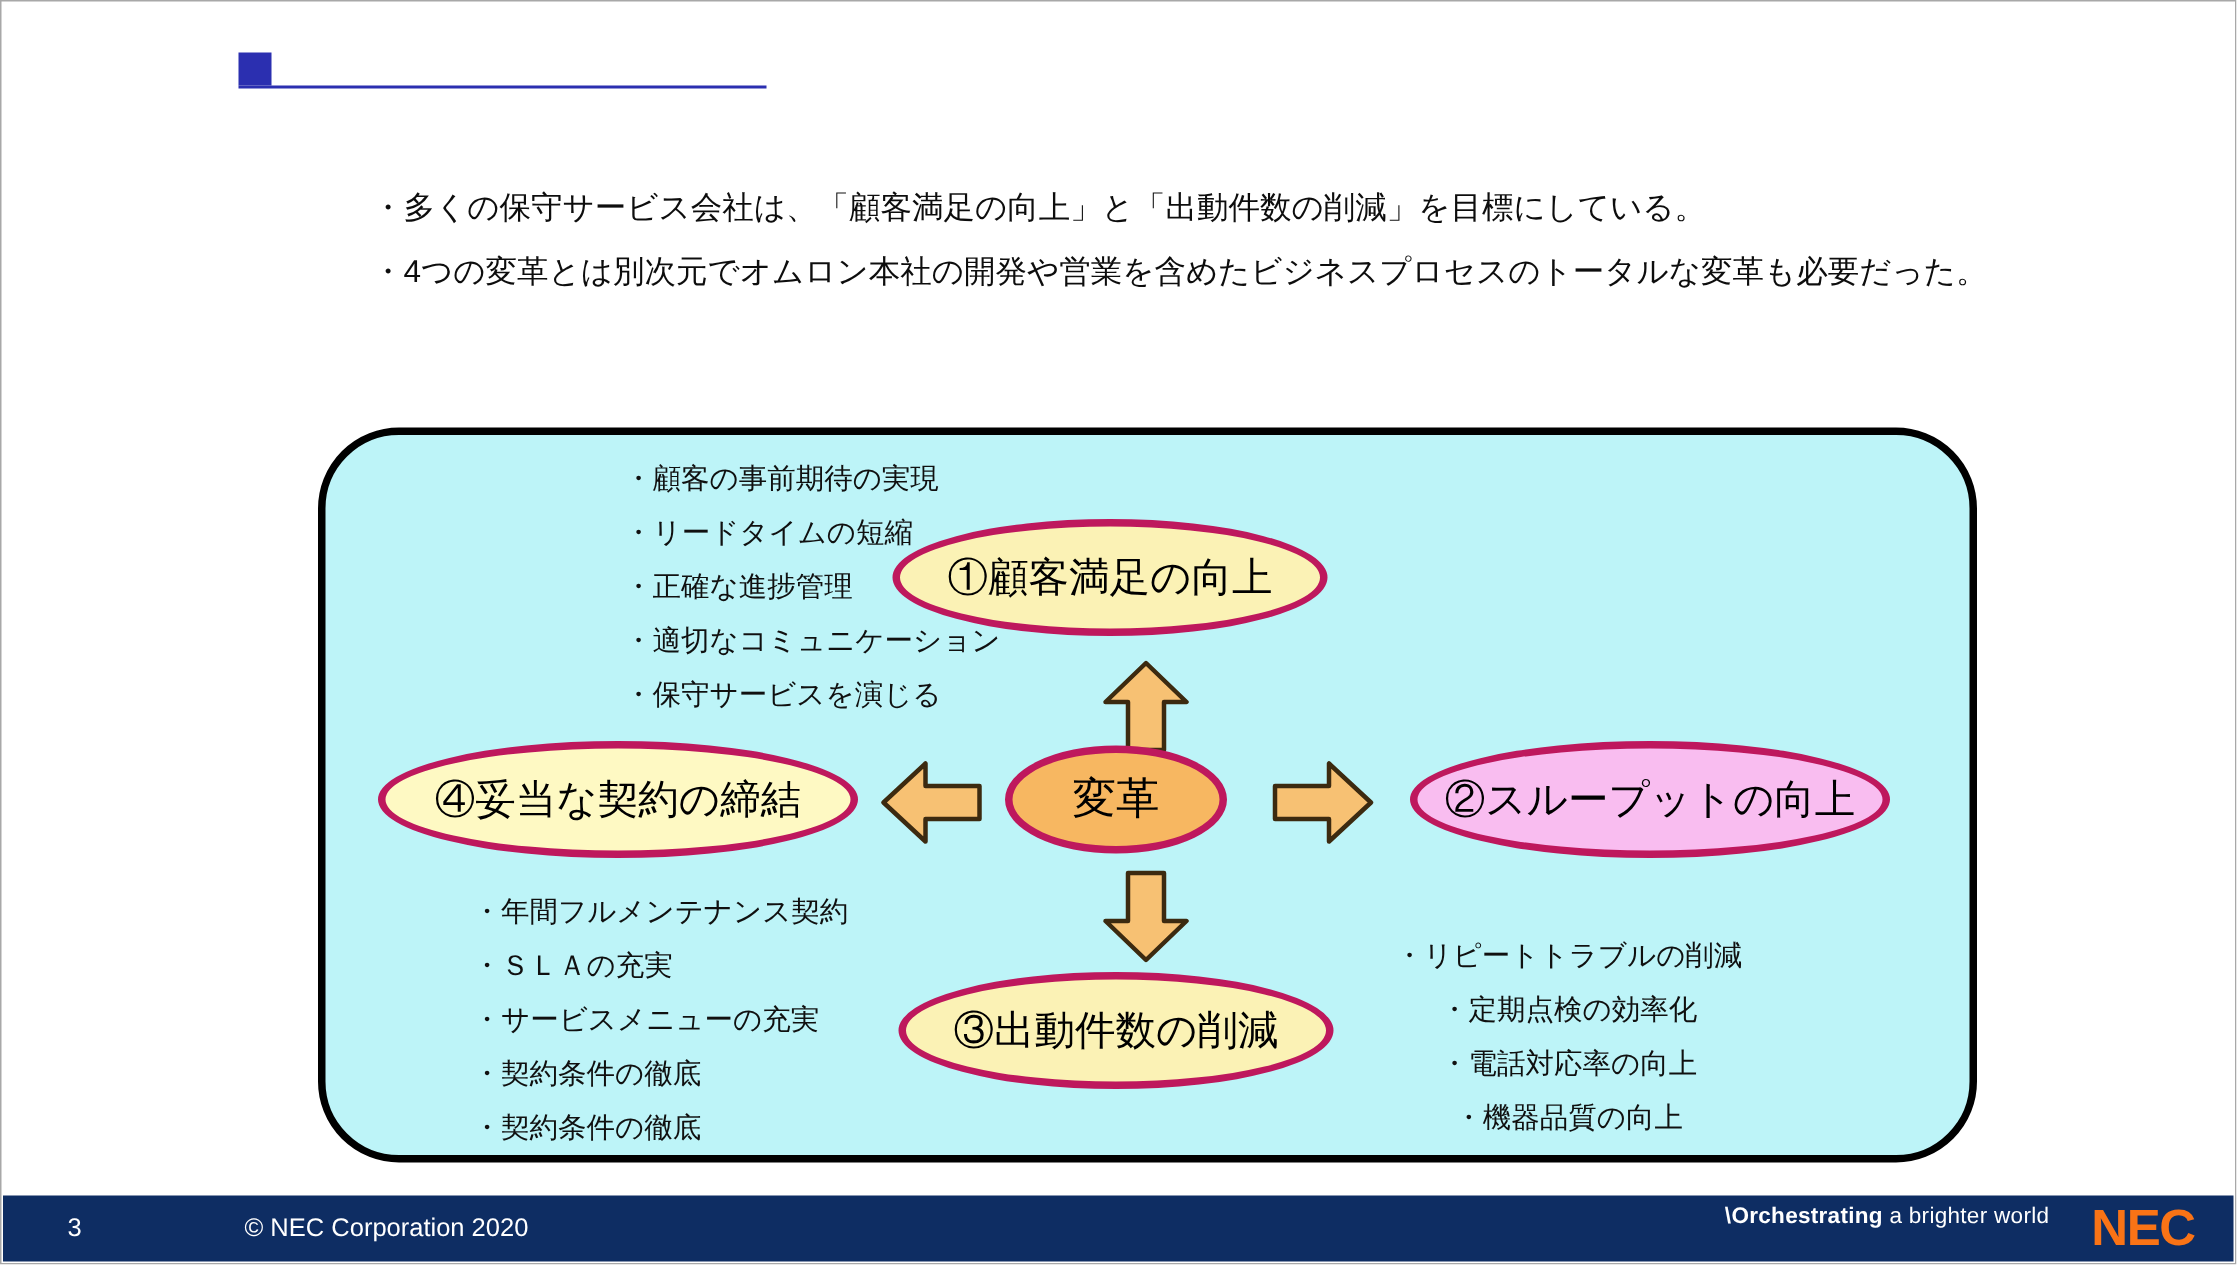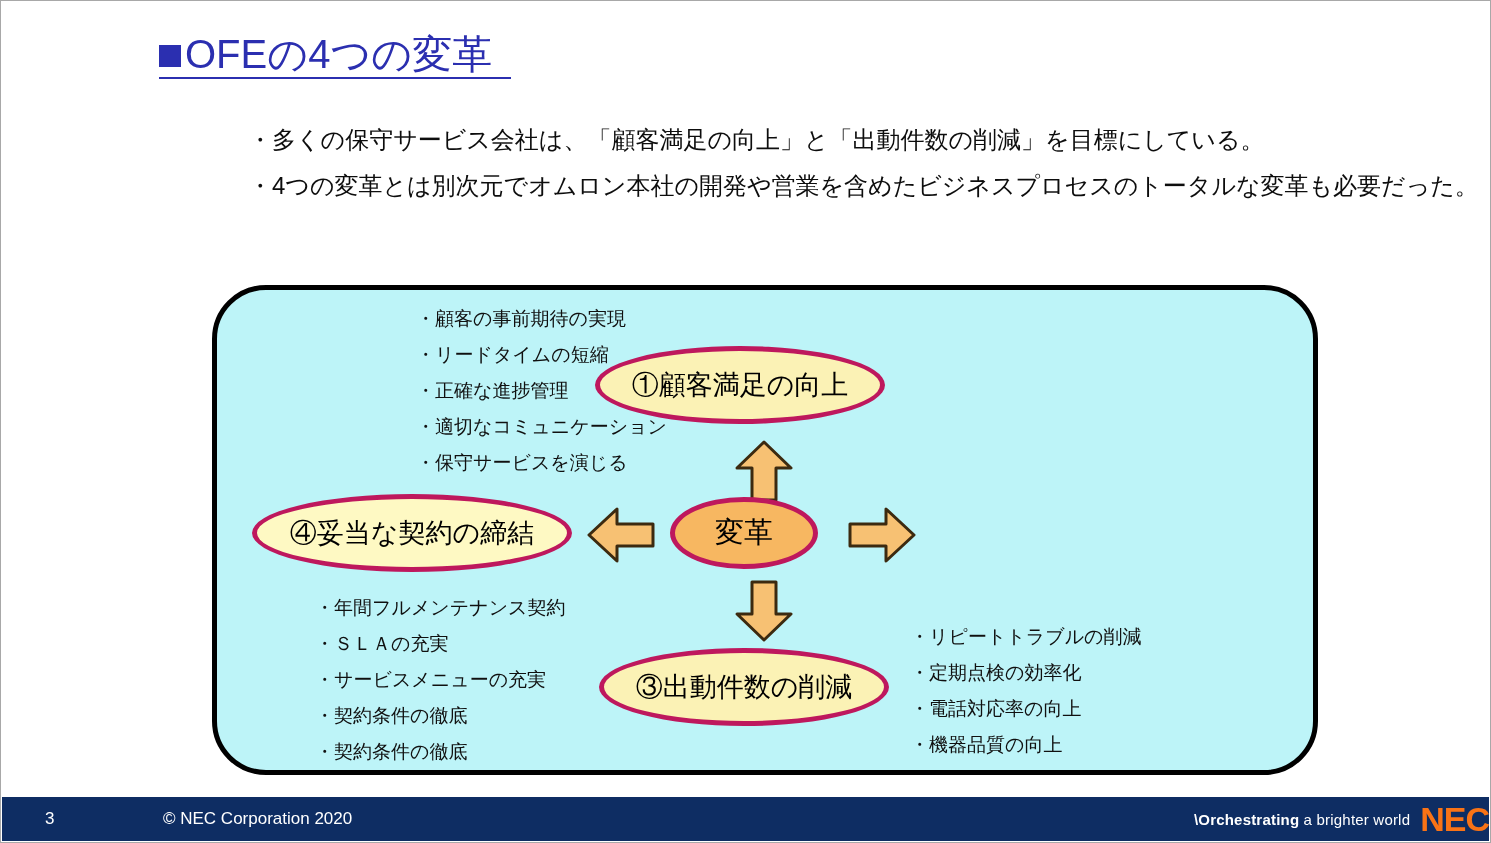--- a/index.html
+++ b/index.html
@@ -55,21 +55,21 @@
   }
 
   
   .lead-bullets {
     position: absolute;
     left: 247px;
     top: 126px;
     width: 1200px;
   }
   .lead-bullets .lb {
-    font-size: 24px;
+    font-size: 21px;
     color: #0d0d0d;
     line-height: 1.1;
     margin-bottom: 20px;
     white-space: nowrap;
   }
 
   
   .diagram {
     position: absolute;
     left: 211px;
@@ -88,21 +88,21 @@
     color: #101010;
     line-height: 1.0;
     white-space: nowrap;
     font-family: Liberation Mono, monospace;
   }
   .dlist div { margin-bottom: 17px; }
 
   .list-tl { left: 199px; top: 21px; }
   .list-tr { left: 809px; top: 21px; }
   .list-bl { left:  98px; top: 310px; }
-  .list-br { left: 693px; top: 339px; }
+  .list-br { left: 713px; top: 339px; text-align: center; }
 
   
   .ellipse {
     position: absolute;
     border: 5px solid #be185d;
     border-radius: 50%;
     box-sizing: border-box;
     display: flex;
     align-items: center;
     justify-content: center;
@@ -165,22 +165,23 @@
     width: 40px;
   }
   .footer-copy {
     font-size: 17px;
     color: #ffffff;
     margin-left: 78px;
   }
   .footer-right {
     margin-left: auto;
     display: flex;
-    align-items: center;
-    gap: 10px;
+    align-items: flex-start;
+    gap: 28px;
+    margin-right: 26px;
   }
   .tagline {
     font-size: 15px;
     color: #ffffff;
     font-weight: bold;
     letter-spacing: .2px;
   }
   .tagline .light { font-weight: normal; }
   .nec-logo {
     font-size: 34px;
@@ -191,21 +192,20 @@
   }
 </style>
 </head>
 <body>
 
 <div class="slide">
 
   <div class="title-block">
     <div class="title-row">
       <span class="title-marker"></span>
-      <span class="title-text">OFEの4つの変革</span>
     </div>
     <div class="title-underline"></div>
   </div>
 
   <div class="lead-bullets">
     <div class="lb">・多くの保守サービス会社は、「顧客満足の向上」と「出動件数の削減」を目標にしている。</div>
     <div class="lb">・4つの変革とは別次元でオムロン本社の開発や営業を含めたビジネスプロセスのトータルな変革も必要だった。</div>
   </div>
 
   <div class="diagram">
@@ -249,20 +249,21 @@
         <polygon points="2,28 30,2 30,17 66,17 66,39 30,39 30,54" fill="#f7c173" stroke="#3c2a10" stroke-width="3" stroke-linejoin="round"></polygon>
       </svg>
     </div>
     <div class="arrow ar-right">
       <svg width="68" height="56" viewBox="0 0 68 56">
         <polygon points="66,28 38,2 38,17 2,17 2,39 38,39 38,54" fill="#f7c173" stroke="#3c2a10" stroke-width="3" stroke-linejoin="round"></polygon>
       </svg>
     </div>
 
     <div class="ellipse el-top">①顧客満足の向上</div>
+    <div class="ellipse el-right">②スループットの向上</div>
     <div class="ellipse el-bottom">③出動件数の削減</div>
     <div class="ellipse el-left">④妥当な契約の締結</div>
     <div class="ellipse el-center">変革</div>
 
   </div>
 
   <div class="footer">
     <span class="footer-page">3</span>
     <span class="footer-copy">© NEC Corporation 2020</span>
     <span class="footer-right">

